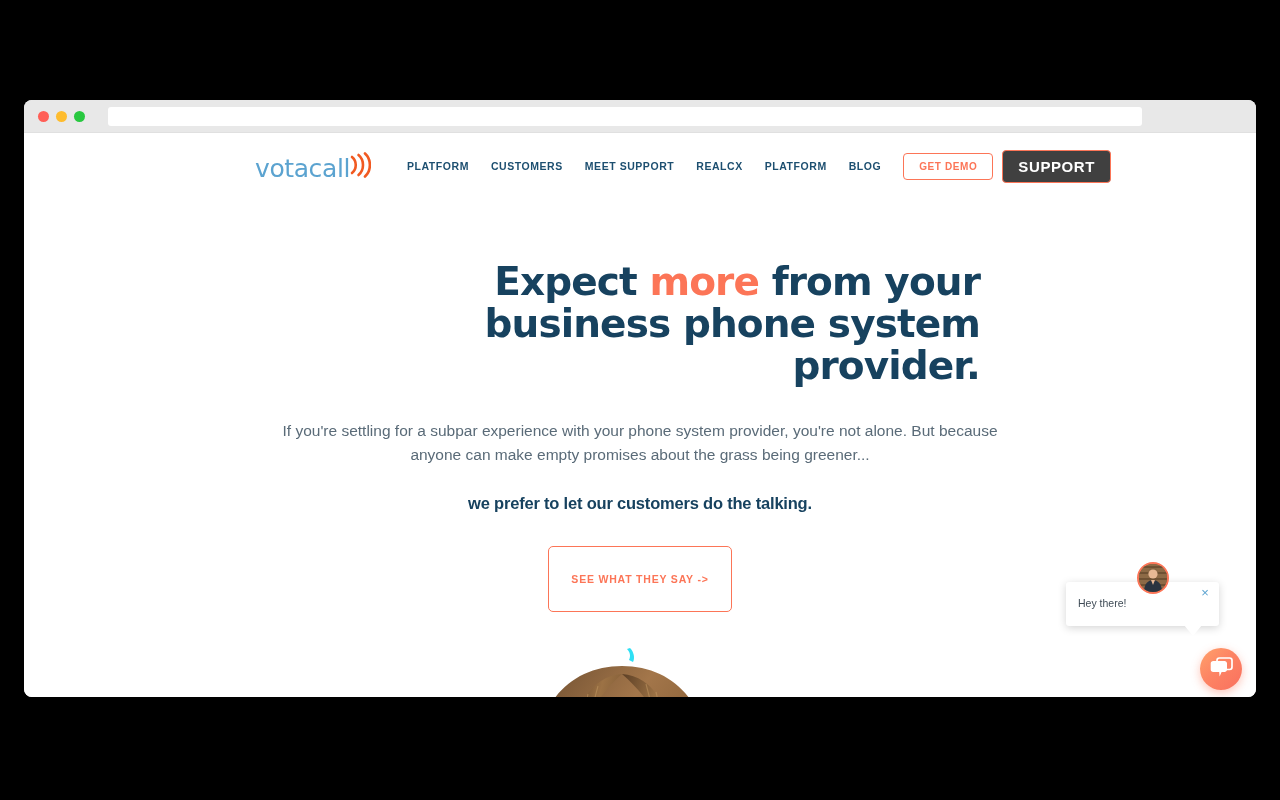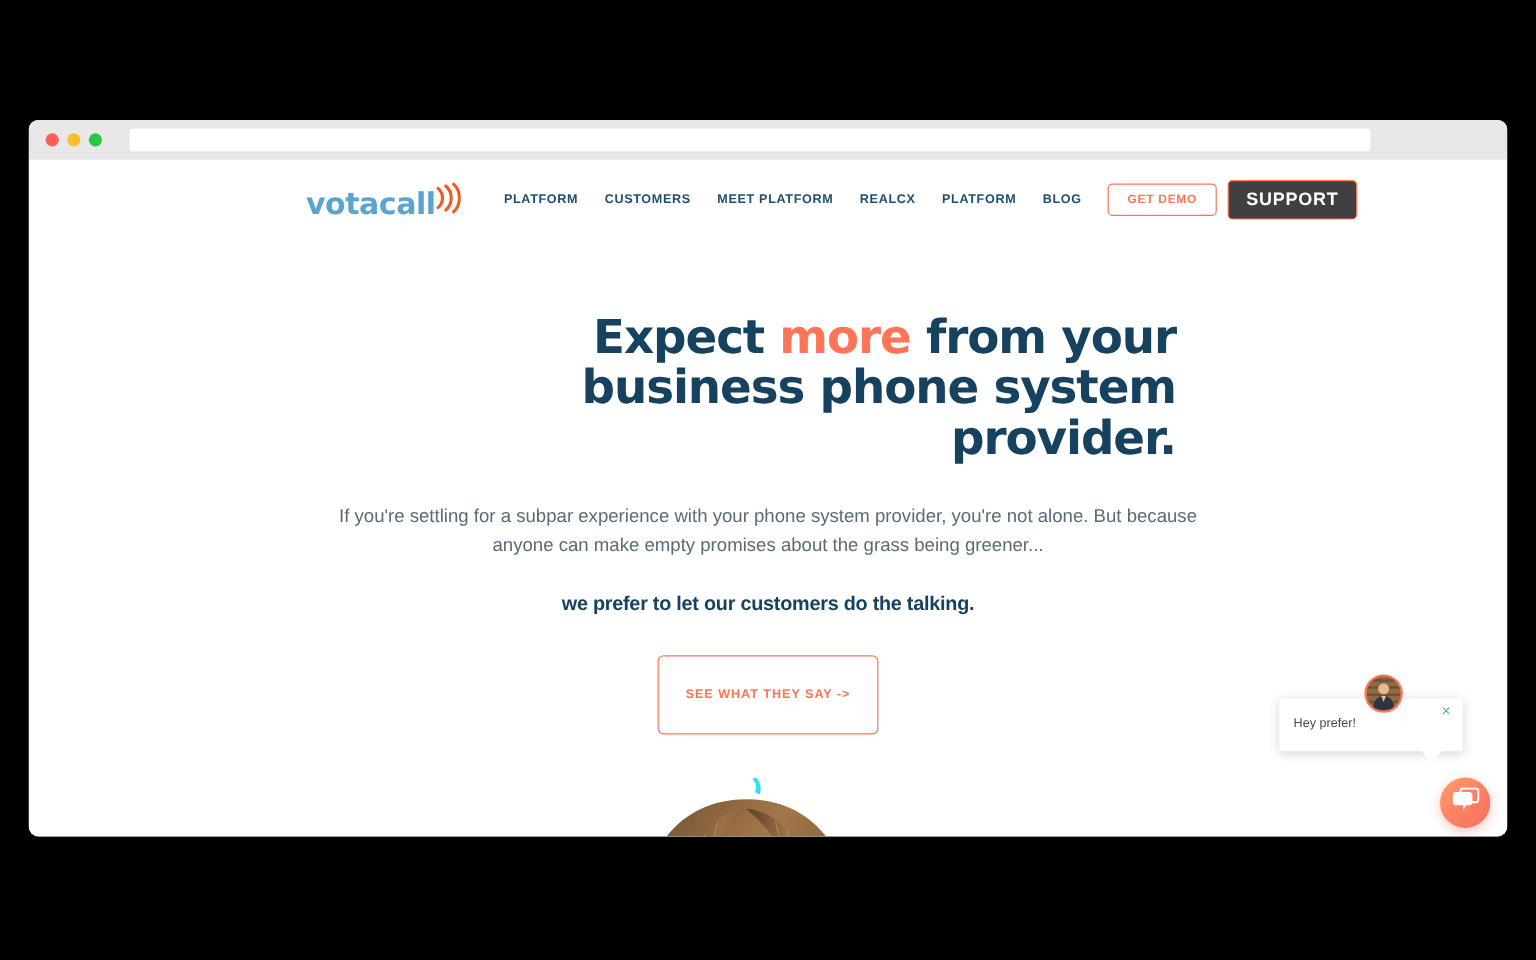--- a/index.html
+++ b/index.html
@@ -97,21 +97,21 @@
     display: flex;
     align-items: flex-end;
     gap: 0px;
     text-decoration: none;
   }
   #logo-text {
     font-family: "DejaVu Sans", sans-serif;
     font-size: 25px;
     letter-spacing: -0.4px;
     color: #5ba3d0;
-    font-weight: 700;
+    font-weight: 400;
     line-height: 1;
   }
   #logo-waves { margin-left: -1px; margin-bottom: -2px; }
 
   #main-nav {
     display: flex;
     align-items: center;
     gap: 22px;
     margin-left: 36px;
   }
@@ -330,21 +330,21 @@
                 <path d="M3 6 C8 10, 8 18, 3 22" stroke="#f15a22" stroke-width="2.6" stroke-linecap="round" fill="none"></path>
                 <path d="M9.5 4 C15.5 9, 15.5 19, 9.5 24" stroke="#f15a22" stroke-width="2.6" stroke-linecap="round" fill="none"></path>
                 <path d="M16 2.5 C22.5 8.5, 22.5 19.5, 16 25.5" stroke="#f15a22" stroke-width="2.6" stroke-linecap="round" fill="none"></path>
               </svg>
             </span>
           </a>
 
           <nav id="main-nav">
             <a class="nav-link">PLATFORM</a>
             <a class="nav-link">CUSTOMERS</a>
-            <a class="nav-link">MEET PLATFORM</a>
+            <a class="nav-link">MEET SUPPORT</a>
             <a class="nav-link">REALCX</a>
             <a class="nav-link">PLATFORM</a>
             <a class="nav-link">BLOG</a>
           </nav>
 
           <div id="header-actions">
             <a class="btn-outline">GET DEMO</a>
             <a class="btn-solid">SUPPORT</a>
           </div>
 
@@ -461,21 +461,21 @@
                 <path d="M268 186 C280 201, 305 201, 317 186" stroke="#a9574f" stroke-width="1.4" fill="none"></path>
               </g>
             </svg>
           </div>
         </div>
       </div>
 
       <div id="chat-widget">
 
         <div id="chat-bubble-card">
-          <span id="chat-greeting">Hey prefer!</span>
+          <span id="chat-greeting">Hey there!</span>
           <span id="chat-close">×</span>
         </div>
 
         <div id="chat-avatar">
           <svg width="28" height="28" viewBox="0 0 28 28" xmlns="http://www.w3.org/2000/svg">
             <rect width="28" height="28" fill="#8d6a46"></rect>
             <g fill="#6f5133">
               <rect y="2" width="28" height="2"></rect>
               <rect y="8" width="28" height="2"></rect>
               <rect y="14" width="28" height="2"></rect>

